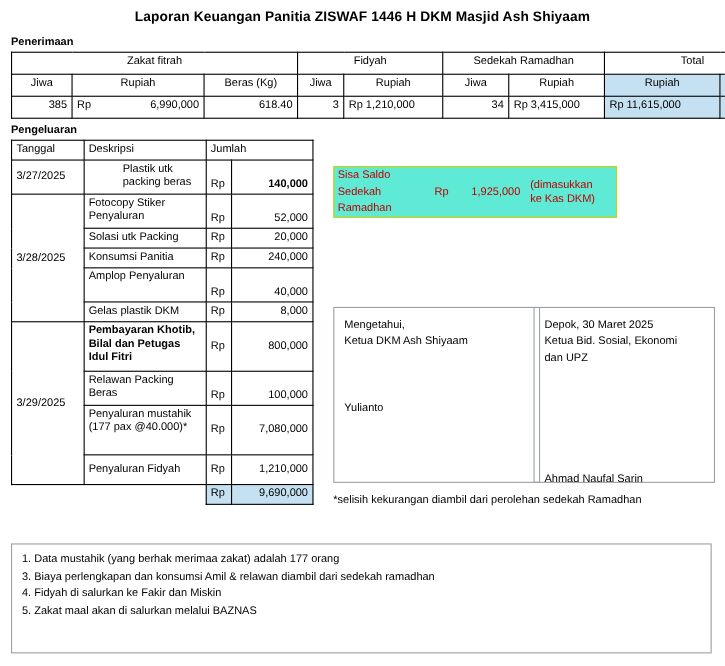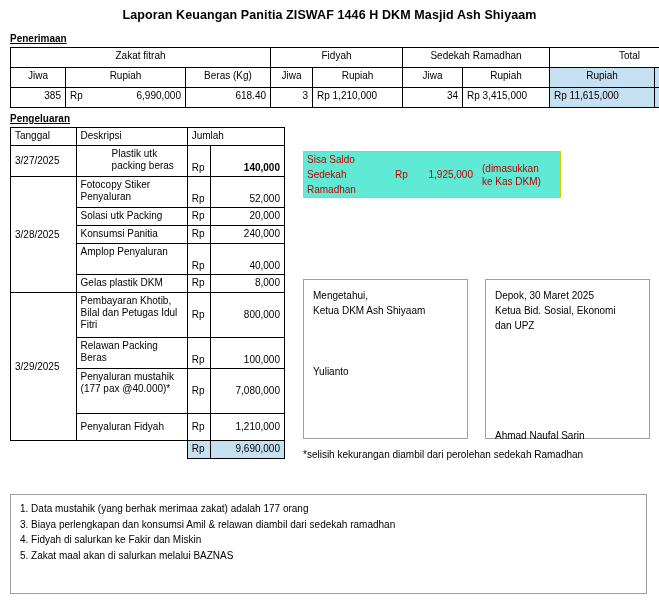--- a/index.html
+++ b/index.html
@@ -28,21 +28,20 @@
     padding-top: 8px;
     padding-bottom: 6px;
     letter-spacing: 0.1px;
   }
   .section-label {
     font-weight: bold;
     font-size: 10px;
     margin-left: 10px;
     margin-top: 5px;
     margin-bottom: 3px;
-    text-decoration: underline;
   }
   table {
     border-collapse: collapse;
   }
   .grid td, .grid th {
     border: 1px solid #000000;
     font-size: 10px;
     font-weight: normal;
     padding: 2px 4px;
     vertical-align: top;
@@ -105,21 +104,21 @@
     position: absolute;
     border: 1px solid #9aa0a6;
     box-sizing: border-box;
     font-size: 10px;
     padding: 8px 9px;
     line-height: 15px;
   }
   .sign-left {
     left: 8px;
     top: 152px;
-    width: 165px;
+    width: 188px;
     height: 160px;
   }
   .sign-right {
     left: 190px;
     top: 152px;
     width: 165px;
     height: 160px;
   }
   .sign-name {
     margin-top: 46px;
@@ -255,21 +254,21 @@
         <td class="rgt" style="vertical-align:bottom;">40,000</td>
       </tr>
       <tr>
         <td class="cell-desc">Gelas plastik DKM</td>
         <td class="lft">Rp</td>
         <td class="rgt">8,000</td>
       </tr>
 
       <tr>
         <td class="lft" rowspan="4" style="vertical-align:middle;">3/29/2025</td>
-        <td class="cell-desc" style="height:40px;">Pembayaran Khotib, Bilal dan Petugas Idul Fitri</td>
+        <td class="cell-desc" style="height:40px;font-weight:bold;">Pembayaran Khotib, Bilal dan Petugas Idul Fitri</td>
         <td class="lft" style="vertical-align:middle;">Rp</td>
         <td class="rgt" style="vertical-align:middle;">800,000</td>
       </tr>
       <tr>
         <td class="cell-desc" style="height:26px;">Relawan Packing Beras</td>
         <td class="lft" style="vertical-align:bottom;">Rp</td>
         <td class="rgt" style="vertical-align:bottom;">100,000</td>
       </tr>
       <tr>
         <td class="cell-desc" style="height:40px;">Penyaluran mustahik (177 pax @40.000)*</td>

